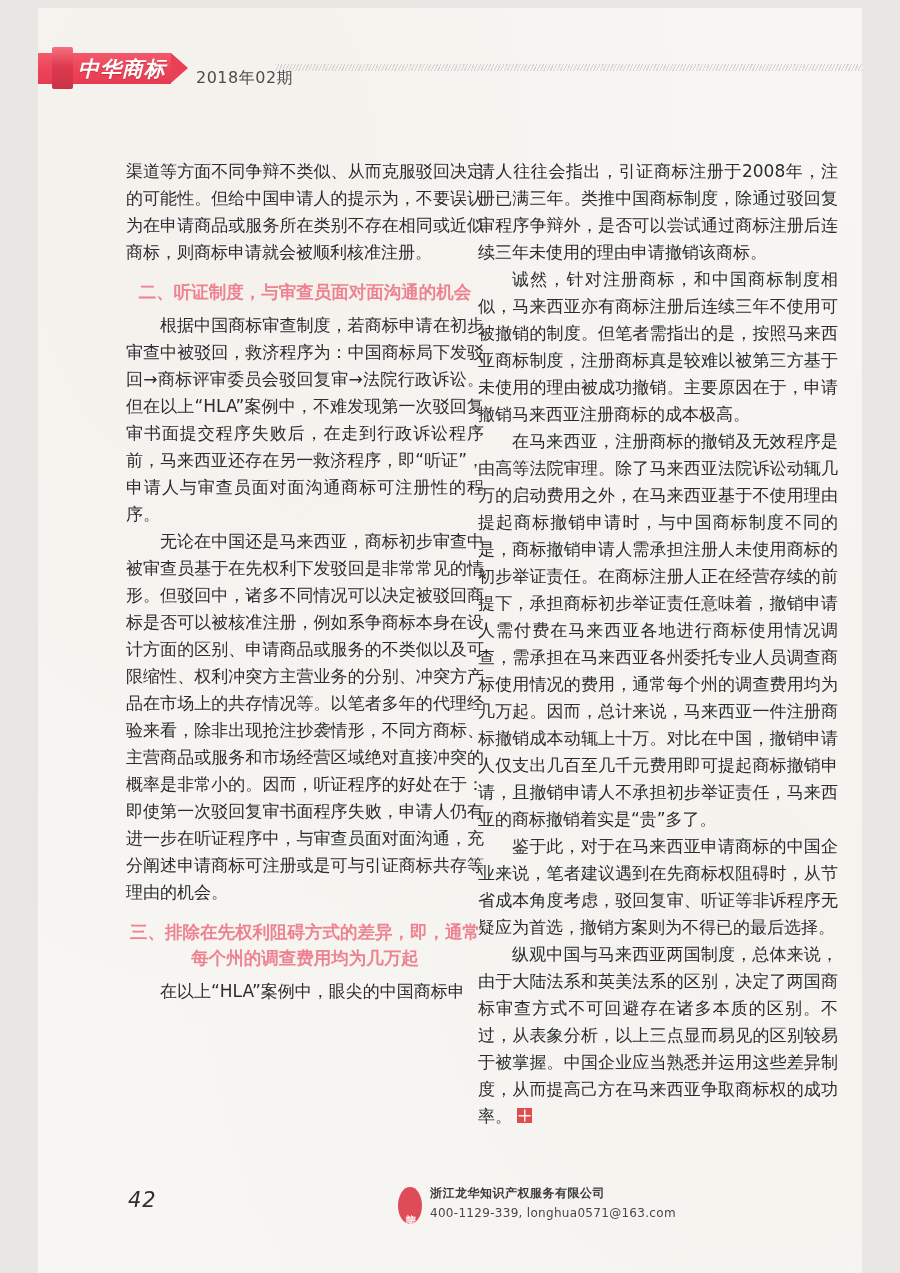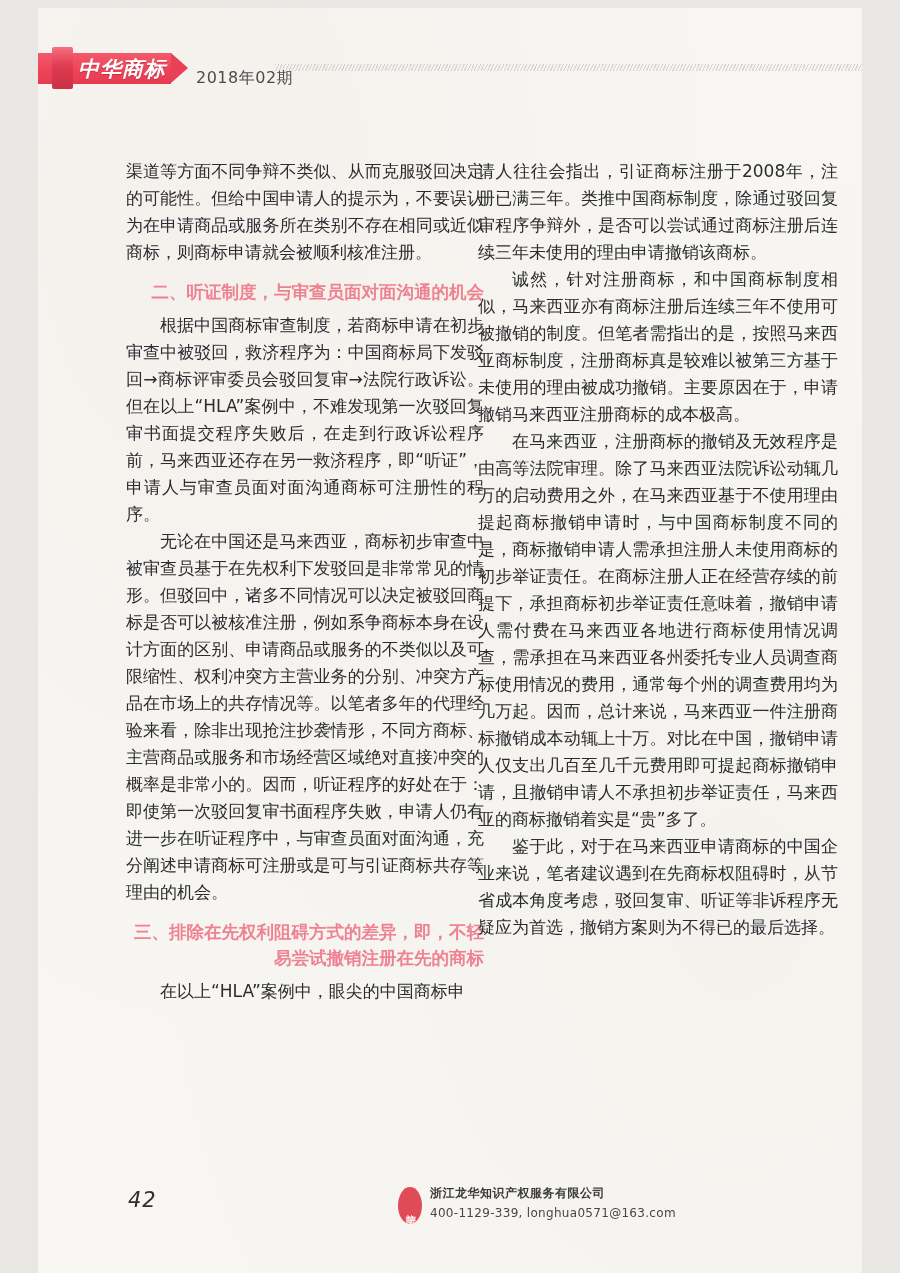--- a/index.html
+++ b/index.html
@@ -69,21 +69,21 @@
   .col-left  { left: 88px;  width: 358px; }
   .col-right { left: 440px; width: 360px; }
 
   .para { text-indent: 2em; }
   .para.no-indent { text-indent: 0; }
 
   .section-heading {
     color: #ee8290;
     font-size: 17.5px; font-weight: 600;
     line-height: 26px;
-    text-align: right;
+    text-align: center;
     margin: 13px 0 7px 0;
   }
 
   .end-seal {
     display: inline-block;
     width: 15px; height: 15px;
     margin-left: 5px;
     vertical-align: -1px;
     background-color: #dd4f4f;
     background-image:
@@ -155,29 +155,30 @@
   <div class="ribbon-fold"></div>
   <div class="ribbon-title">中华商标</div>
   <div class="issue-label">2018年02期</div>
   <div class="header-rule"></div>
 
   <div class="col col-left">
     <p class="para no-indent">渠道等方面不同争辩不类似、从而克服驳回决定的可能性。但给中国申请人的提示为，不要误认为在申请商品或服务所在类别不存在相同或近似商标，则商标申请就会被顺利核准注册。</p>
     <h3 class="section-heading">二、听证制度，与审查员面对面沟通的机会</h3>
     <p class="para">根据中国商标审查制度，若商标申请在初步审查中被驳回，救济程序为：中国商标局下发驳回→商标评审委员会驳回复审→法院行政诉讼。但在以上“HLA”案例中，不难发现第一次驳回复审书面提交程序失败后，在走到行政诉讼程序前，马来西亚还存在另一救济程序，即“听证”，申请人与审查员面对面沟通商标可注册性的程序。</p>
     <p class="para">无论在中国还是马来西亚，商标初步审查中被审查员基于在先权利下发驳回是非常常见的情形。但驳回中，诸多不同情况可以决定被驳回商标是否可以被核准注册，例如系争商标本身在设计方面的区别、申请商品或服务的不类似以及可限缩性、权利冲突方主营业务的分别、冲突方产品在市场上的共存情况等。以笔者多年的代理经验来看，除非出现抢注抄袭情形，不同方商标、主营商品或服务和市场经营区域绝对直接冲突的概率是非常小的。因而，听证程序的好处在于：即使第一次驳回复审书面程序失败，申请人仍有进一步在听证程序中，与审查员面对面沟通，充分阐述申请商标可注册或是可与引证商标共存等理由的机会。</p>
-    <h3 class="section-heading">三、排除在先权利阻碍方式的差异，即，不轻易尝试撤销注册在先的商标</h3>
+    <h3 class="section-heading">三、排除在先权利阻碍方式的差异，即，通常每个州的调查费用均为几万起</h3>
     <p class="para">在以上“HLA”案例中，眼尖的中国商标申</p>
   </div>
 
   <div class="col col-right">
     <p class="para no-indent">请人往往会指出，引证商标注册于2008年，注册已满三年。类推中国商标制度，除通过驳回复审程序争辩外，是否可以尝试通过商标注册后连续三年未使用的理由申请撤销该商标。</p>
     <p class="para">诚然，针对注册商标，和中国商标制度相似，马来西亚亦有商标注册后连续三年不使用可被撤销的制度。但笔者需指出的是，按照马来西亚商标制度，注册商标真是较难以被第三方基于未使用的理由被成功撤销。主要原因在于，申请撤销马来西亚注册商标的成本极高。</p>
     <p class="para">在马来西亚，注册商标的撤销及无效程序是由高等法院审理。除了马来西亚法院诉讼动辄几万的启动费用之外，在马来西亚基于不使用理由提起商标撤销申请时，与中国商标制度不同的是，商标撤销申请人需承担注册人未使用商标的初步举证责任。在商标注册人正在经营存续的前提下，承担商标初步举证责任意味着，撤销申请人需付费在马来西亚各地进行商标使用情况调查，需承担在马来西亚各州委托专业人员调查商标使用情况的费用，通常每个州的调查费用均为几万起。因而，总计来说，马来西亚一件注册商标撤销成本动辄上十万。对比在中国，撤销申请人仅支出几百至几千元费用即可提起商标撤销申请，且撤销申请人不承担初步举证责任，马来西亚的商标撤销着实是“贵”多了。</p>
     <p class="para">鉴于此，对于在马来西亚申请商标的中国企业来说，笔者建议遇到在先商标权阻碍时，从节省成本角度考虑，驳回复审、听证等非诉程序无疑应为首选，撤销方案则为不得已的最后选择。</p>
+    <p class="para"><span>纵观中国与马来西亚两国制度，总体来说，由于大陆法系和英美法系的区别，决定了两国商标审查方式不可回避存在诸多本质的区别。不过，从表象分析，以上三点显而易见的区别较易于被掌握。中国企业应当熟悉并运用这些差异制度，从而提高己方在马来西亚争取商标权的成功率。</span><span class="end-seal"></span></p>
   </div>
 
   <div class="page-number">42</div>
 
   <div class="footer-brand">
     <div class="footer-seal">
       <span>龍華</span>
     </div>
     <div class="footer-text">
       <div class="company">浙江龙华知识产权服务有限公司</div>

